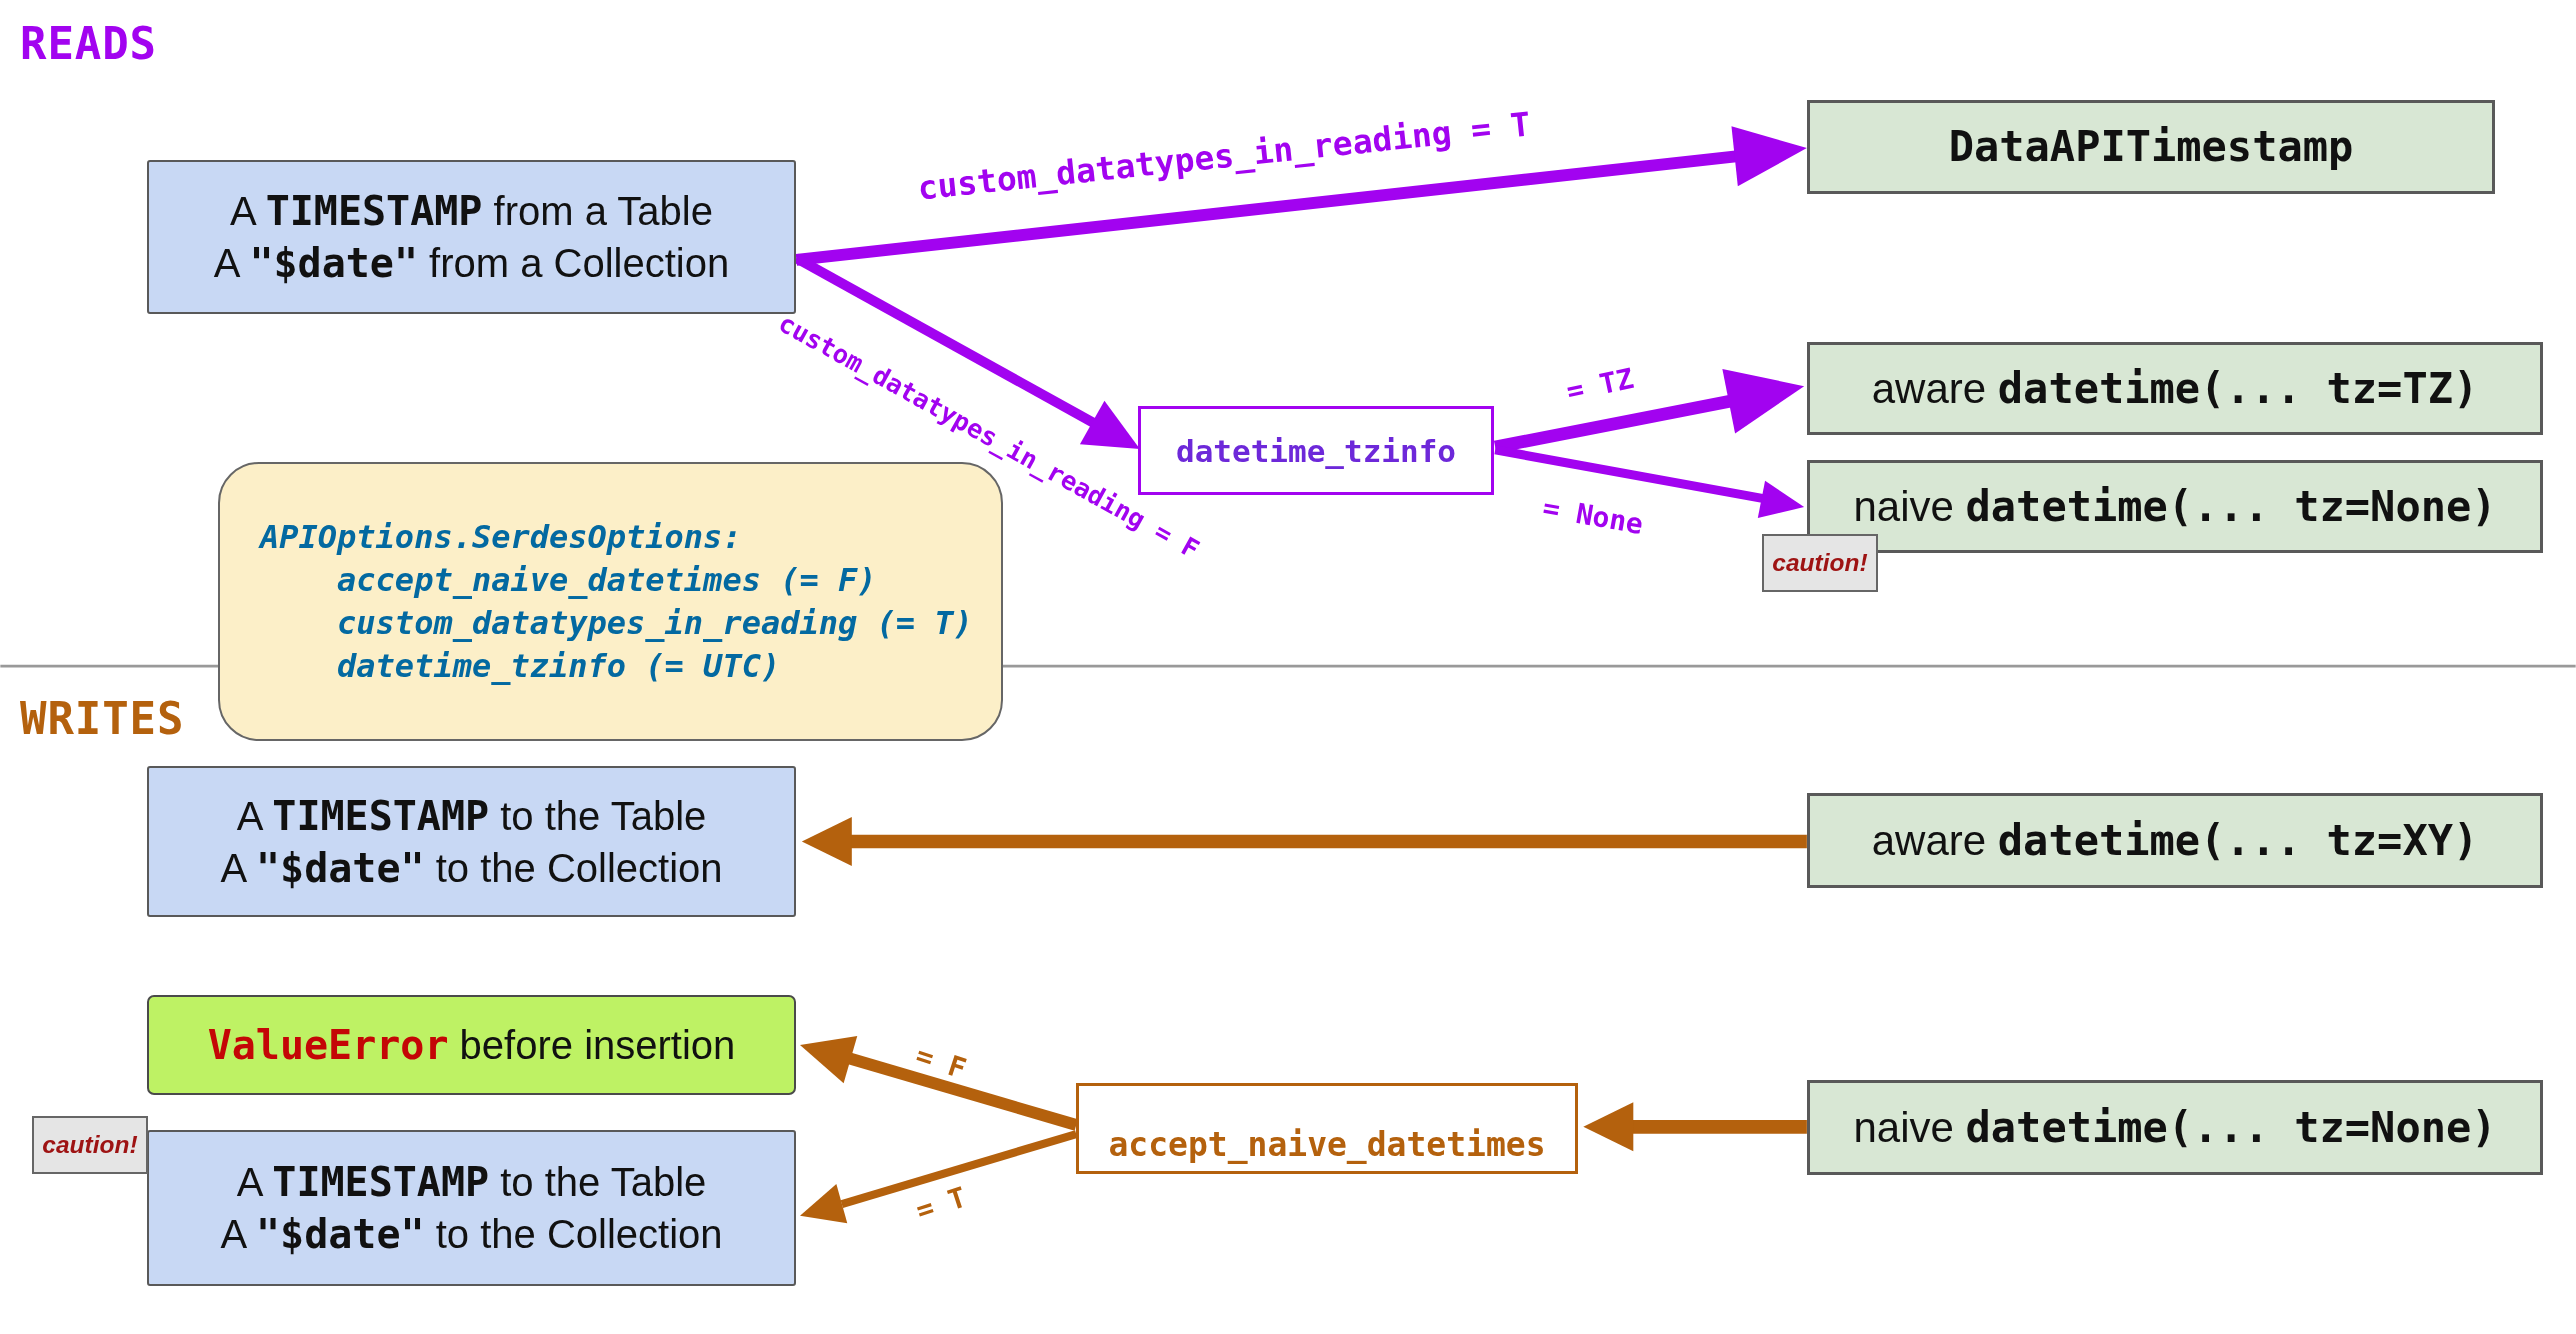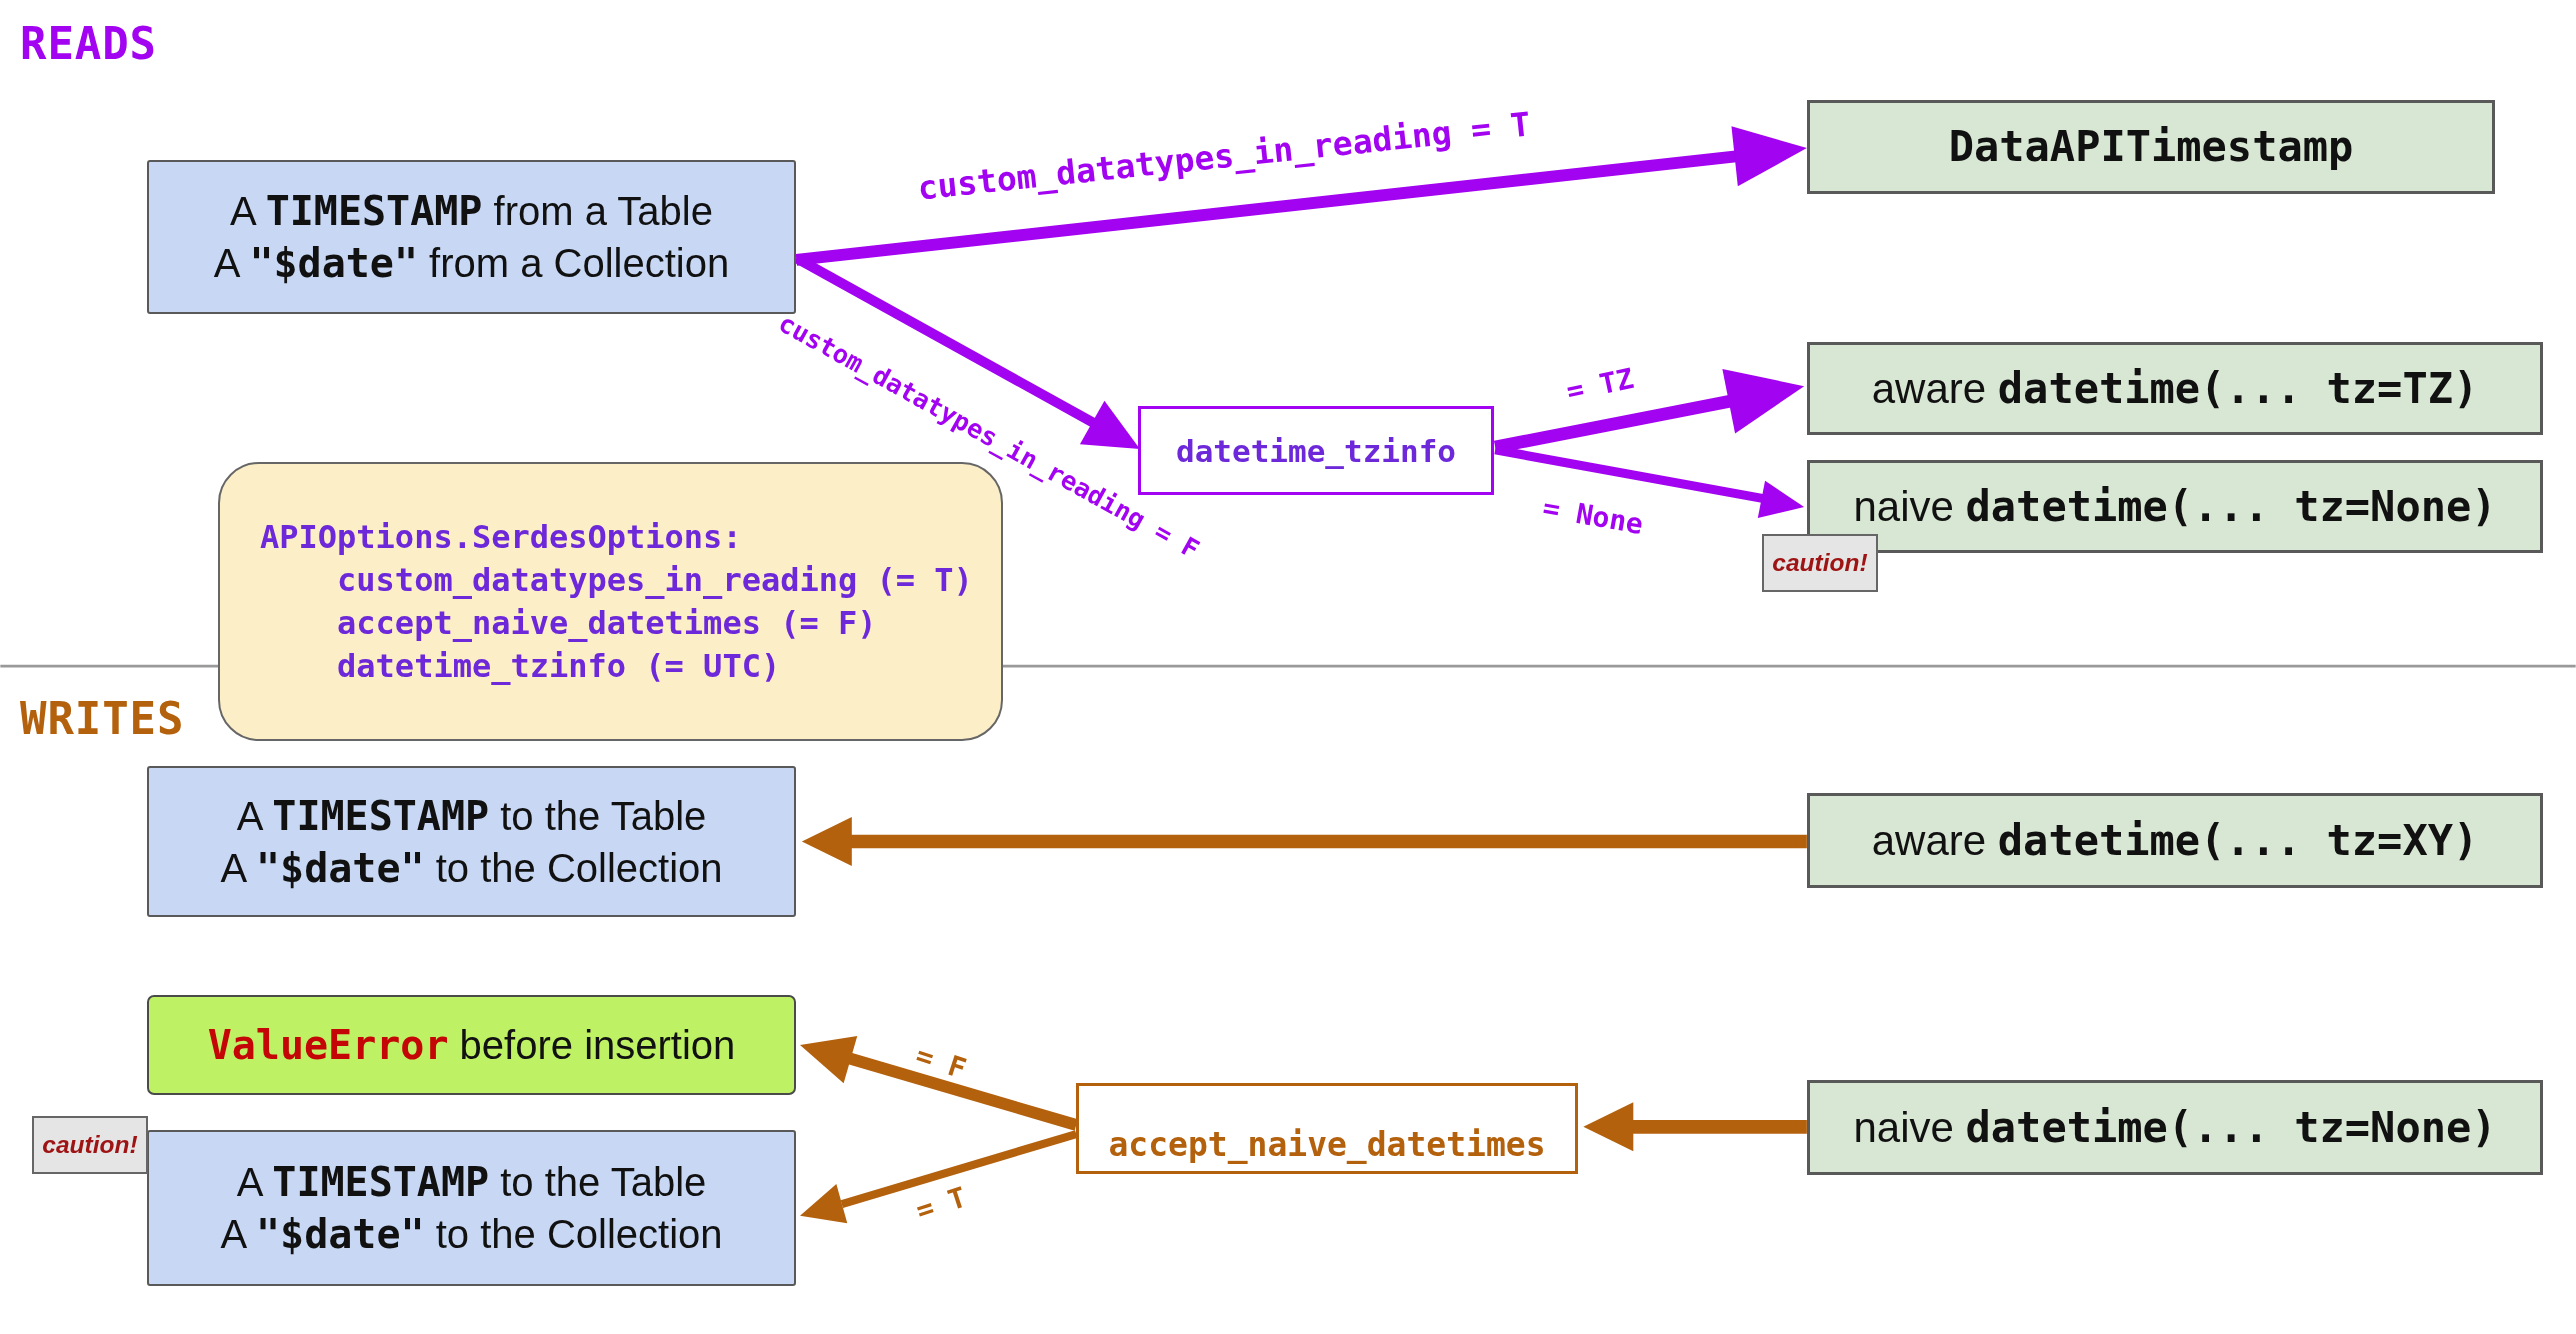--- a/index.html
+++ b/index.html
@@ -24,21 +24,21 @@
 
   .line{line-height:52px;font-size:40px;color:#111;white-space:nowrap;}
   .green .line{font-size:42px;}
   .mono{font-family:"DejaVu Sans Mono",monospace;font-weight:bold;white-space:pre;}
   .sans{font-family:"Liberation Sans",sans-serif;white-space:pre;}
   .tz-text{font-family:"DejaVu Sans Mono",monospace;font-weight:bold;font-size:31px;white-space:pre;}
   .accept-text{font-family:"DejaVu Sans Mono",monospace;font-weight:bold;font-size:33px;white-space:pre;margin-top:32px;}
   .ve-code{color:#C40606;}
 
   .note-line{font-family:"DejaVu Sans Mono",monospace;font-weight:bold;font-size:32px;
-             line-height:43px;color:#6d28d9;white-space:pre;text-align:right;}
+             line-height:43px;color:#0369a1;white-space:pre;text-align:right;font-style:italic;}
 
   .badge{position:absolute;box-sizing:border-box;background:#e5e5e5;border:2.7px solid #666;
          display:flex;align-items:center;justify-content:center;z-index:4;}
   .badge span{color:#9E1313;font-style:italic;font-weight:bold;font-size:24.5px;
               font-family:"Liberation Sans",sans-serif;}
 
   .edge-label{position:absolute;font-family:"DejaVu Sans Mono",monospace;font-weight:bold;
               white-space:nowrap;z-index:1;}
   .purple-lbl{color:#A203F0;}
   .orange-lbl{color:#B4610D;}
@@ -100,22 +100,22 @@
   <div class="box green" style="left:1807px;top:460px;width:736px;height:93px;">
     <div class="line"><span class="sans">naive </span><span class="mono">datetime(... tz=None)</span></div>
   </div>
 
   <div class="badge" style="left:1762px;top:534px;width:116px;height:58px;">
     <span>caution!</span>
   </div>
 
   <div class="box tan" style="left:218px;top:462px;width:785px;height:279px;">
     <div class="note-line">APIOptions.SerdesOptions:</div>
+    <div class="note-line">    accept_naive_datetimes (= F)</div>
     <div class="note-line">    custom_datatypes_in_reading (= T)</div>
-    <div class="note-line">    accept_naive_datetimes (= F)</div>
     <div class="note-line">    datetime_tzinfo (= UTC)</div>
   </div>
 
   <div class="box blue" style="left:147px;top:766px;width:649px;height:151px;">
     <div class="line"><span class="sans">A </span><span class="mono">TIMESTAMP</span><span class="sans"> to the Table</span></div>
     <div class="line"><span class="sans">A </span><span class="mono">"$date"</span><span class="sans"> to the Collection</span></div>
   </div>
 
   <div class="box green" style="left:1807px;top:793px;width:736px;height:95px;">
     <div class="line"><span class="sans">aware </span><span class="mono">datetime(... tz=XY)</span></div>

